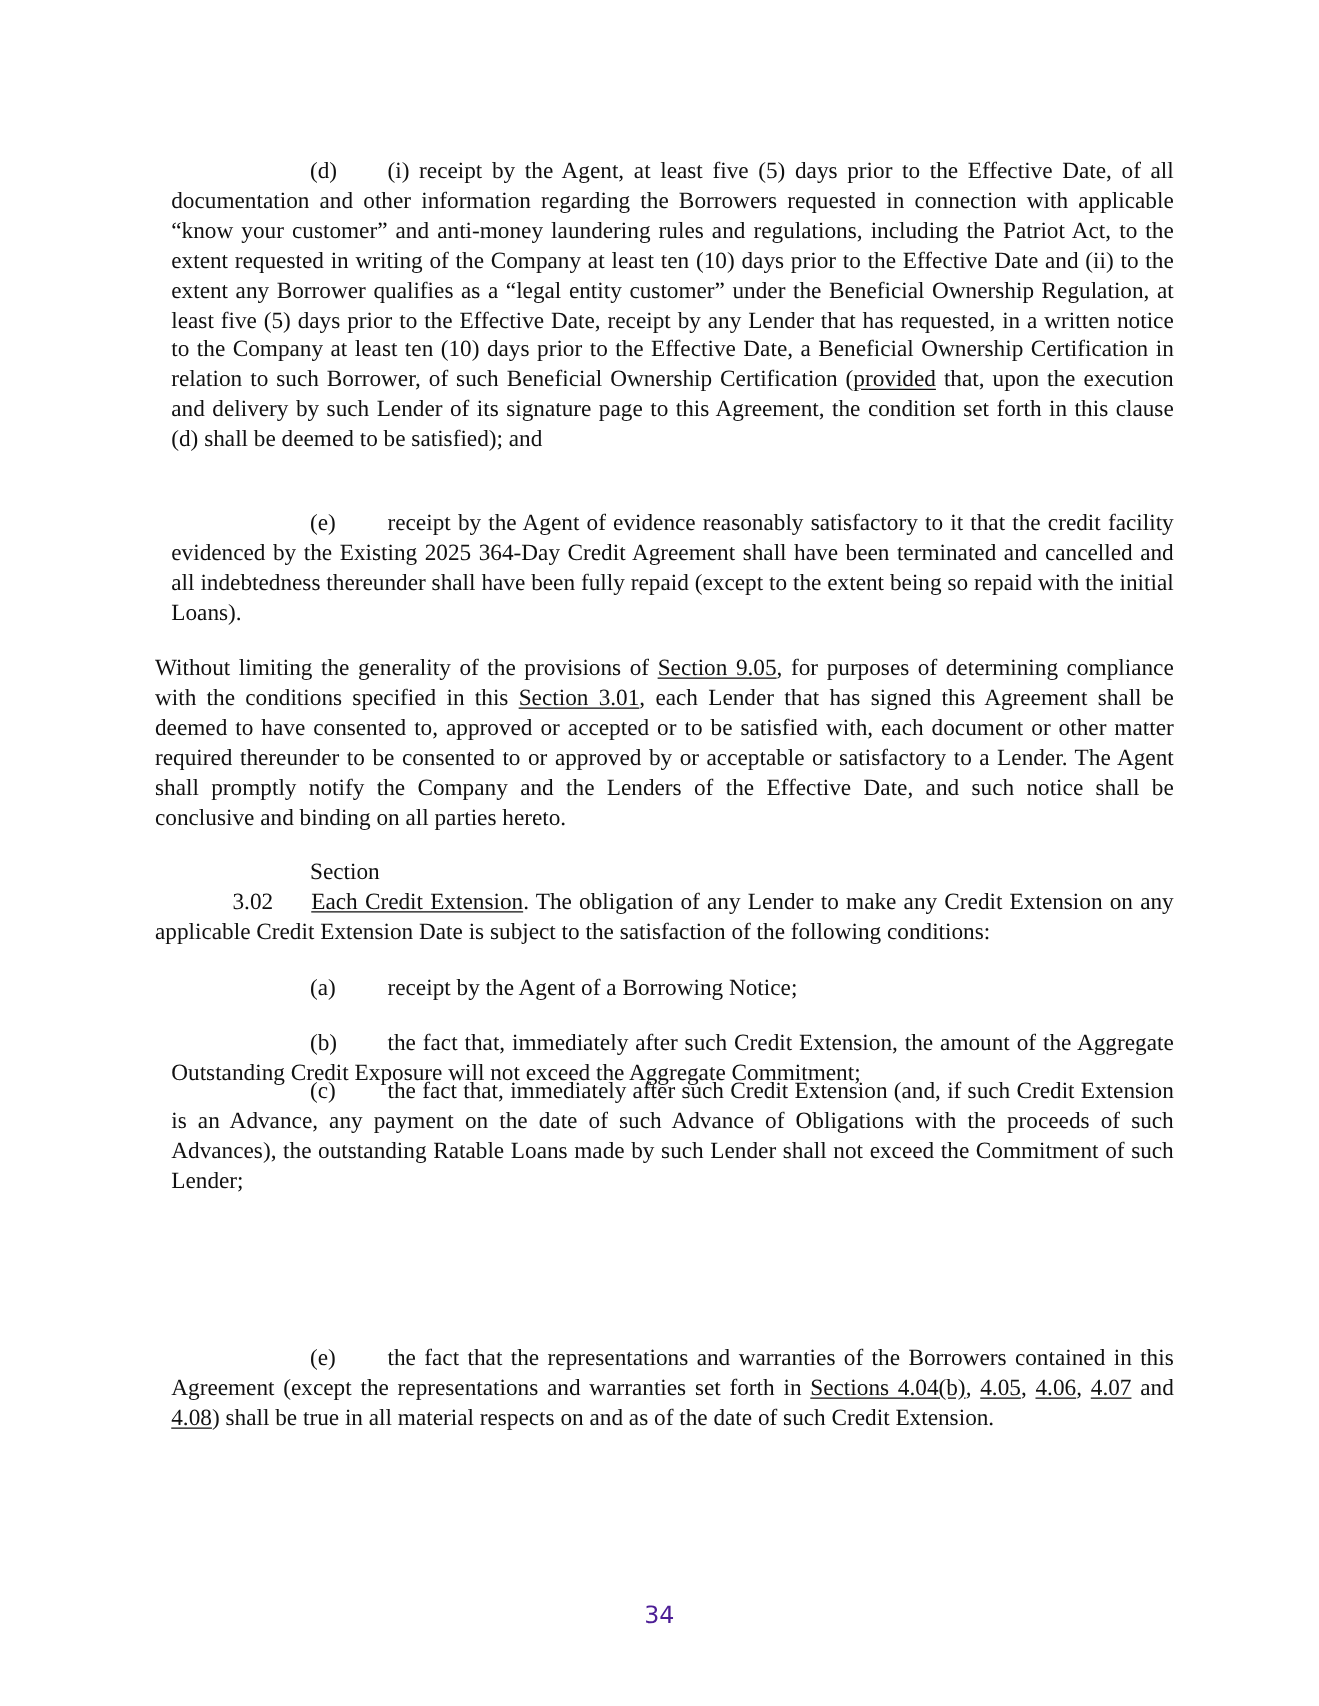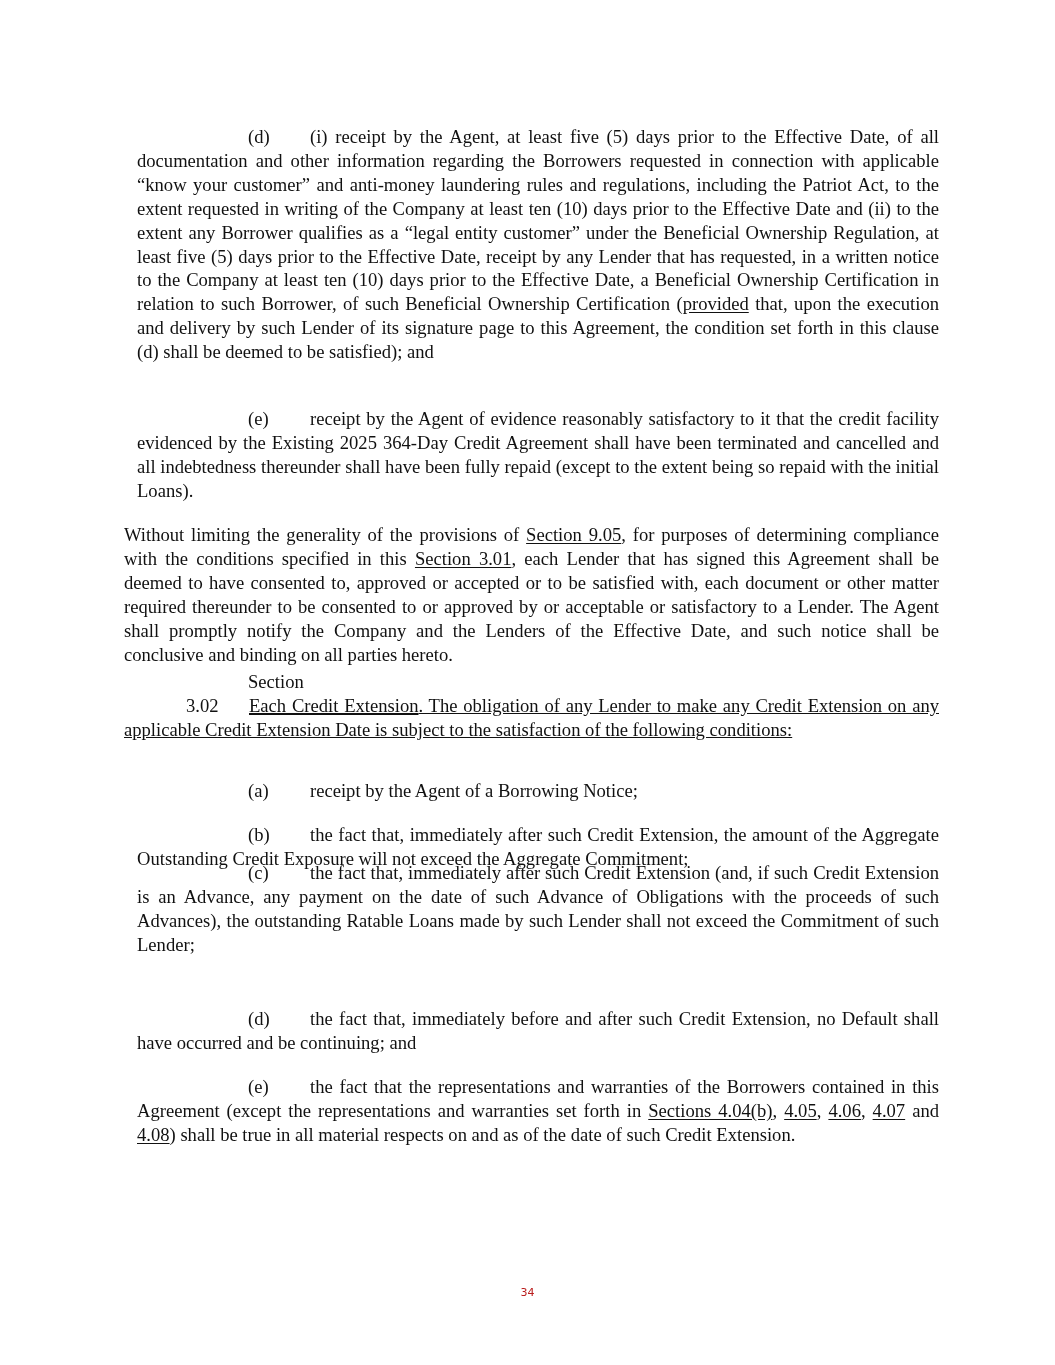--- a/index.html
+++ b/index.html
@@ -15,41 +15,40 @@
   }
   .sub { left: 137px; width: 802px; }
   .flush { left: 124px; width: 815px; }
   .first-sub { text-indent: 111px; }
   .first-flush { text-indent: 62px; }
   .label { display: inline-block; width: 62px; text-indent: 0; }
   .sec-num { display: inline-block; width: 63px; }
   u, .ul { text-decoration: underline; text-underline-offset: 2px; }
   .page-num {
     position: absolute; left: 0; width: 1055px; top: 1281px; text-align: center;
-    font-family: "DejaVu Sans", sans-serif; font-size: 11px; color: #b91c1c;
+    font-family: "DejaVu Sans", sans-serif; font-size: 19px; color: #4c1d95;
   }
   a.ref { color: inherit; text-decoration: underline; text-underline-offset: 2px; }
 </style>
 </head>
 <body>
 
 <div class="page">
 
   <p class="para sub first-sub" style="top:125px;"><span class="label">(d)</span><span>(i) receipt by the Agent, at least five (5) days prior to the Effective Date, of all documentation and other information regarding the Borrowers requested in connection with applicable “know your customer” and anti-money laundering rules and regulations, including the Patriot Act, to the extent requested in writing of the Company at least ten (10) days prior to the Effective Date and (ii) to the extent any Borrower qualifies as a “legal entity customer” under the Beneficial Ownership Regulation, at least five (5) days prior to the Effective Date, receipt by any Lender that has requested, in a written notice to the Company at least ten (10) days prior to the Effective Date, a Beneficial Ownership Certification in relation to such Borrower, of such Beneficial Ownership Certification (</span><u>provided</u><span> that, upon the execution and delivery by such Lender of its signature page to this Agreement, the condition set forth in this clause (d) shall be deemed to be satisfied); and</span></p>
 
   <p class="para sub first-sub" style="top:407px;"><span class="label">(e)</span><span>receipt by the Agent of evidence reasonably satisfactory to it that the credit facility evidenced by the Existing 2025 364-Day Credit Agreement shall have been terminated and cancelled and all indebtedness thereunder shall have been fully repaid (except to the extent being so repaid with the initial Loans).</span></p>
 
   <p class="para flush" style="top:523px;"><span>Without limiting the generality of the provisions of </span><a class="ref">Section 9.05</a><span>, for purposes of determining compliance with the conditions specified in this </span><a class="ref">Section 3.01</a><span>, each Lender that has signed this Agreement shall be deemed to have consented to, approved or accepted or to be satisfied with, each document or other matter required thereunder to be consented to or approved by or acceptable or satisfactory to a Lender.  The Agent shall promptly notify the Company and the Lenders of the Effective Date, and such notice shall be conclusive and binding on all parties hereto.</span></p>
 
-  <p class="para flush first-flush" style="top:670px;text-decoration:underline;"><span class="sec-num">Section 3.02</span><u>Each Credit Extension</u><span>.  The obligation of any Lender to make any Credit Extension on any applicable Credit Extension Date is subject to the satisfaction of the following conditions:</span></p>
+  <p class="para flush first-flush" style="top:686px;"><span class="sec-num">Section 3.02</span><u>Each Credit Extension</u><span>.  The obligation of any Lender to make any Credit Extension on any applicable Credit Extension Date is subject to the satisfaction of the following conditions:</span></p>
 
   <p class="para sub first-sub" style="top:823px;"><span class="label">(b)</span><span>the fact that, immediately after such Credit Extension, the amount of the Aggregate Outstanding Credit Exposure will not exceed the Aggregate Commitment;</span></p>
 
   <p class="para sub first-sub" style="top:779px;"><span class="label">(a)</span><span>receipt by the Agent of a Borrowing Notice;</span></p>
 
   <p class="para sub first-sub" style="top:861px;"><span class="label">(c)</span><span>the fact that, immediately after such Credit Extension (and, if such Credit Extension is an Advance, any payment on the date of such Advance of Obligations with the proceeds of such Advances), the outstanding Ratable Loans made by such Lender shall not exceed the Commitment of such Lender;</span></p>
 
-  <p class="para sub first-sub" style="top:1007px;"><span class="label">(d)</span><span>the fact that, immediately before and after such Credit Extension, no Default shall have occurred and be continuing; and</span></p>
 
   <p class="para sub first-sub" style="top:1075px;"><span class="label">(e)</span><span>the fact that the representations and warranties of the Borrowers contained in this Agreement (except the representations and warranties set forth in </span><a class="ref">Sections 4.04(b)</a><span>, </span><a class="ref">4.05</a><span>, </span><a class="ref">4.06</a><span>, </span><a class="ref">4.07</a><span> and </span><a class="ref">4.08</a><span>) shall be true in all material respects on and as of the date of such Credit Extension.</span></p>
 
   <div class="page-num">34</div>
 </div>
 
 </body></html>

